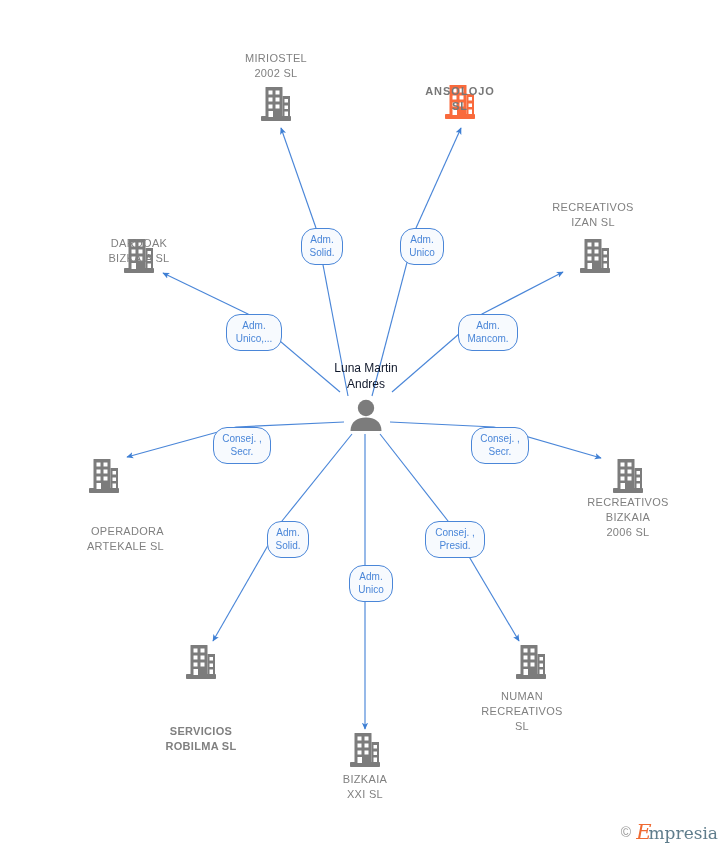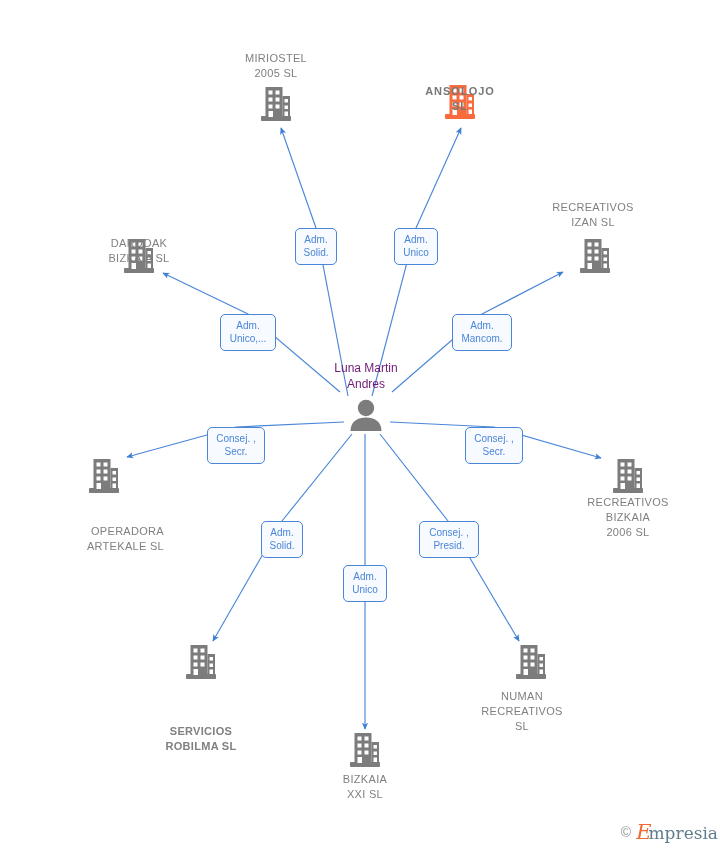--- a/index.html
+++ b/index.html
@@ -11,31 +11,31 @@
   #graph{position:absolute;left:0;top:0;width:728px;height:850px;}
 
   
   .node-label{
     position:absolute;text-align:center;color:#808080;
     font-size:11px;line-height:15px;letter-spacing:.3px;
     white-space:pre-line;pointer-events:none;
   }
   .node-label.focus{font-weight:bold;color:#777;letter-spacing:1px;margin-top:36px;}
   .person-label{
-    position:absolute;text-align:center;color:#701a75;
+    position:absolute;text-align:center;color:#0f172a;
     font-size:12px;line-height:16px;white-space:pre-line;
   }
 
   
   .chip{
     position:absolute;box-sizing:border-box;
-    border:1px solid #4a86d8;border-radius:5px;
+    border:1px solid #4a86d8;border-radius:14px;
     background:#f7fafe;color:#4a86d8;
     font-size:10px;line-height:13px;text-align:center;
-    padding:4px 5px 5px;white-space:pre-line;
+    padding:4px 5px 5px;white-space:pre-line;margin-left:6px;
   }
 
   
   #watermark{
     position:absolute;right:10px;bottom:8px;
     display:flex;align-items:center;gap:5px;
     font-size:17px;line-height:17px;
   }
   #watermark .c-mark{color:#9a9a9a;font-size:14px;}
   #watermark .wm-e{
@@ -253,21 +253,21 @@
         </g>
       </g>
       <g transform="translate(349,399)" fill="#7c7c7c">
         <use href="#glyph-person" width="34" height="32"></use>
       </g>
     </g>
 </svg>
 
 <div id="label-layer">
     <div class="node-label" style="left: 216px; top: 51px; width: 120px;">MIRIOSTEL
-2005 SL</div>
+2002 SL</div>
     <div class="node-label focus" style="left: 400px; top: 48px; width: 120px;">ANSOLOJO
 SL</div>
     <div class="node-label" style="left: 79px; top: 198px; width: 120px; margin-top: 38px;">DARDOAK
 BIZKAIA SL</div>
     <div class="node-label" style="left: 533px; top: 200px; width: 120px;">RECREATIVOS
 IZAN  SL</div>
     <div class="node-label" style="left: 44px; top: 524px; width: 120px; text-align: right;">OPERADORA
 ARTEKALE  SL</div>
     <div class="node-label" style="left: 568px; top: 495px; width: 120px;">RECREATIVOS
 BIZKAIA

